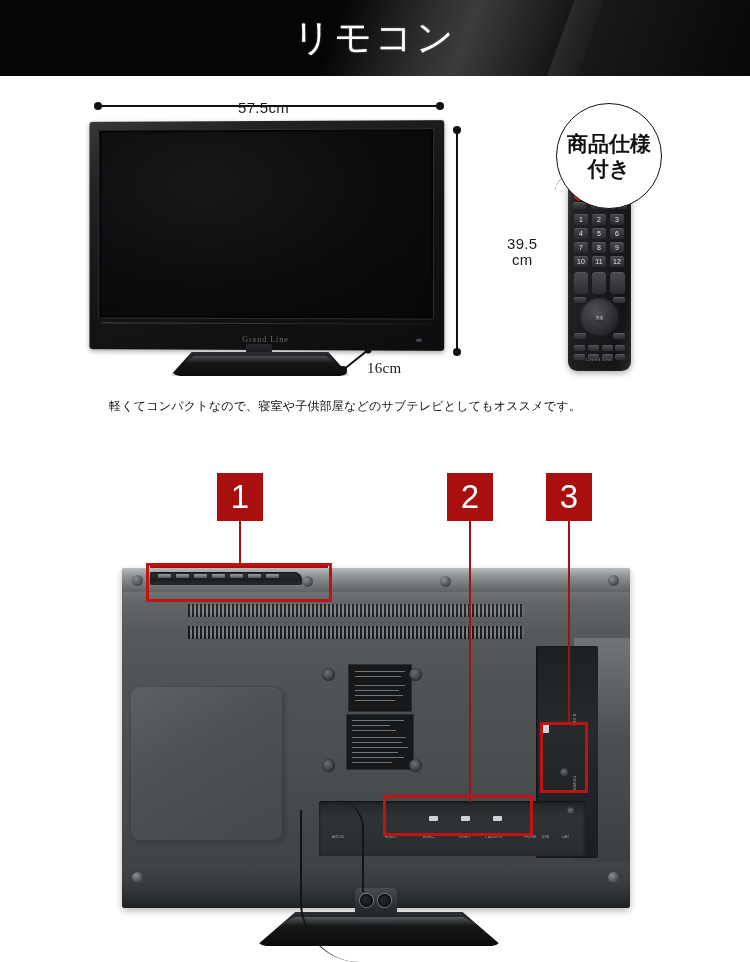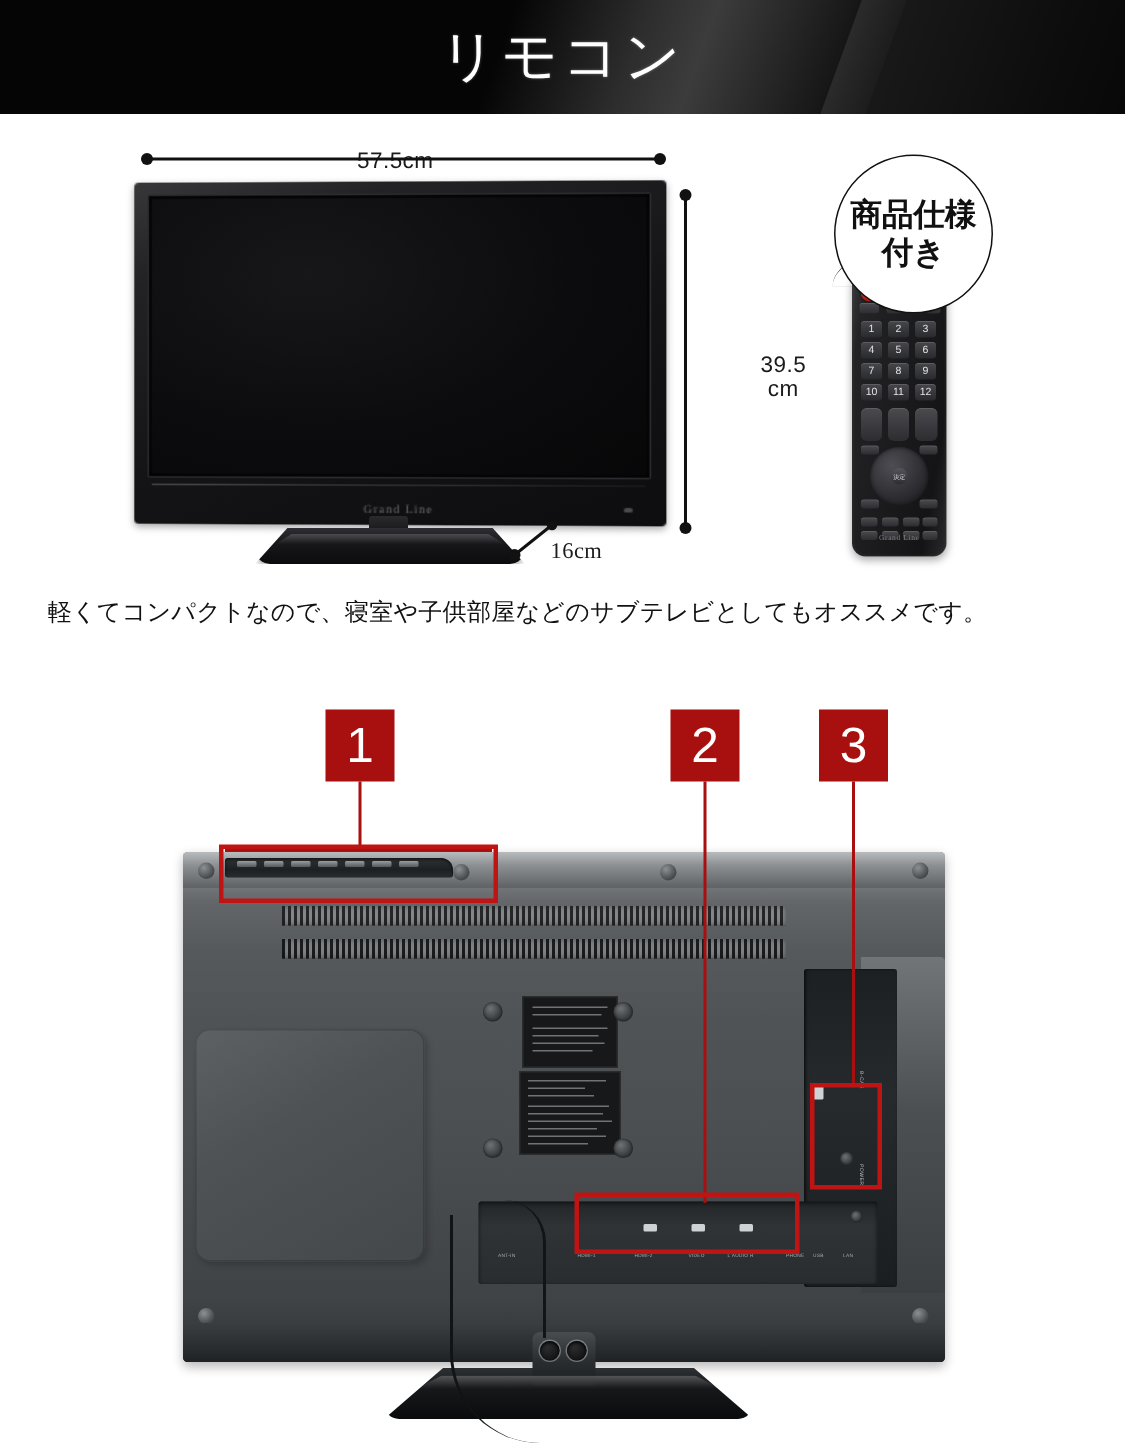--- a/index.html
+++ b/index.html
@@ -237,21 +237,21 @@
     border-radius: 50% 50% 0 0 / 100% 100% 0 0;
     z-index: 1;
   }
 
   
   .caption {
     position: absolute;
     left: 0; top: 398px;
     width: 690px;
     text-align: center;
-    font-size: 16px;
+    font-size: 12px;
     letter-spacing: .2px;
     color: #111;
   }
 
   
   .badge {
     position: absolute;
     width: 46px; height: 48px;
     background: #a80f0f;
     color: #fff;

